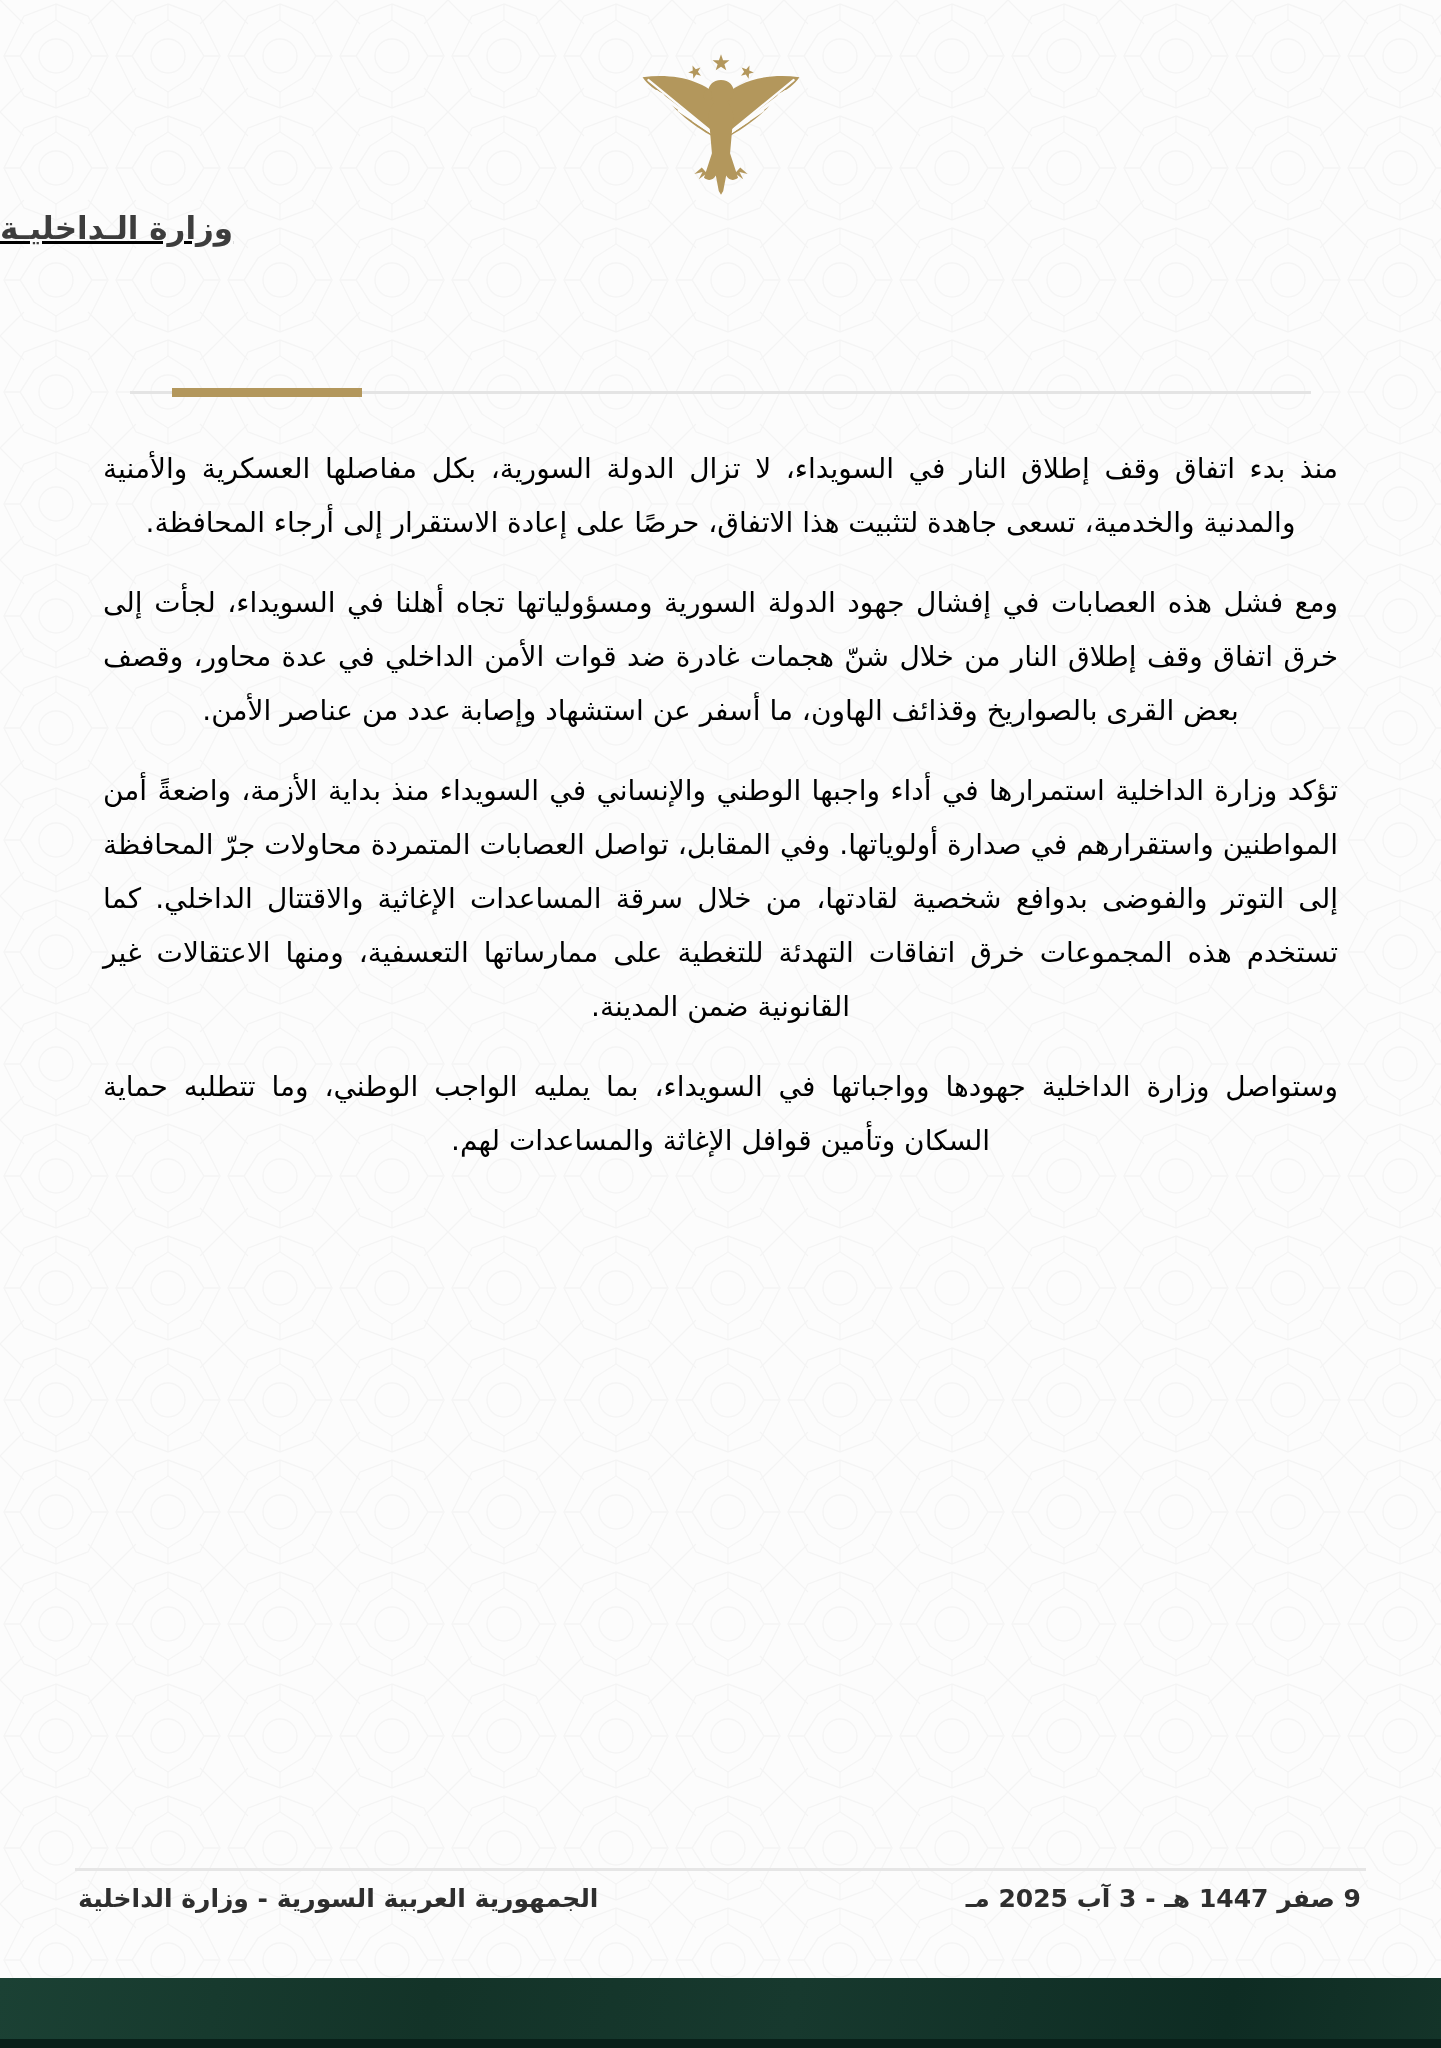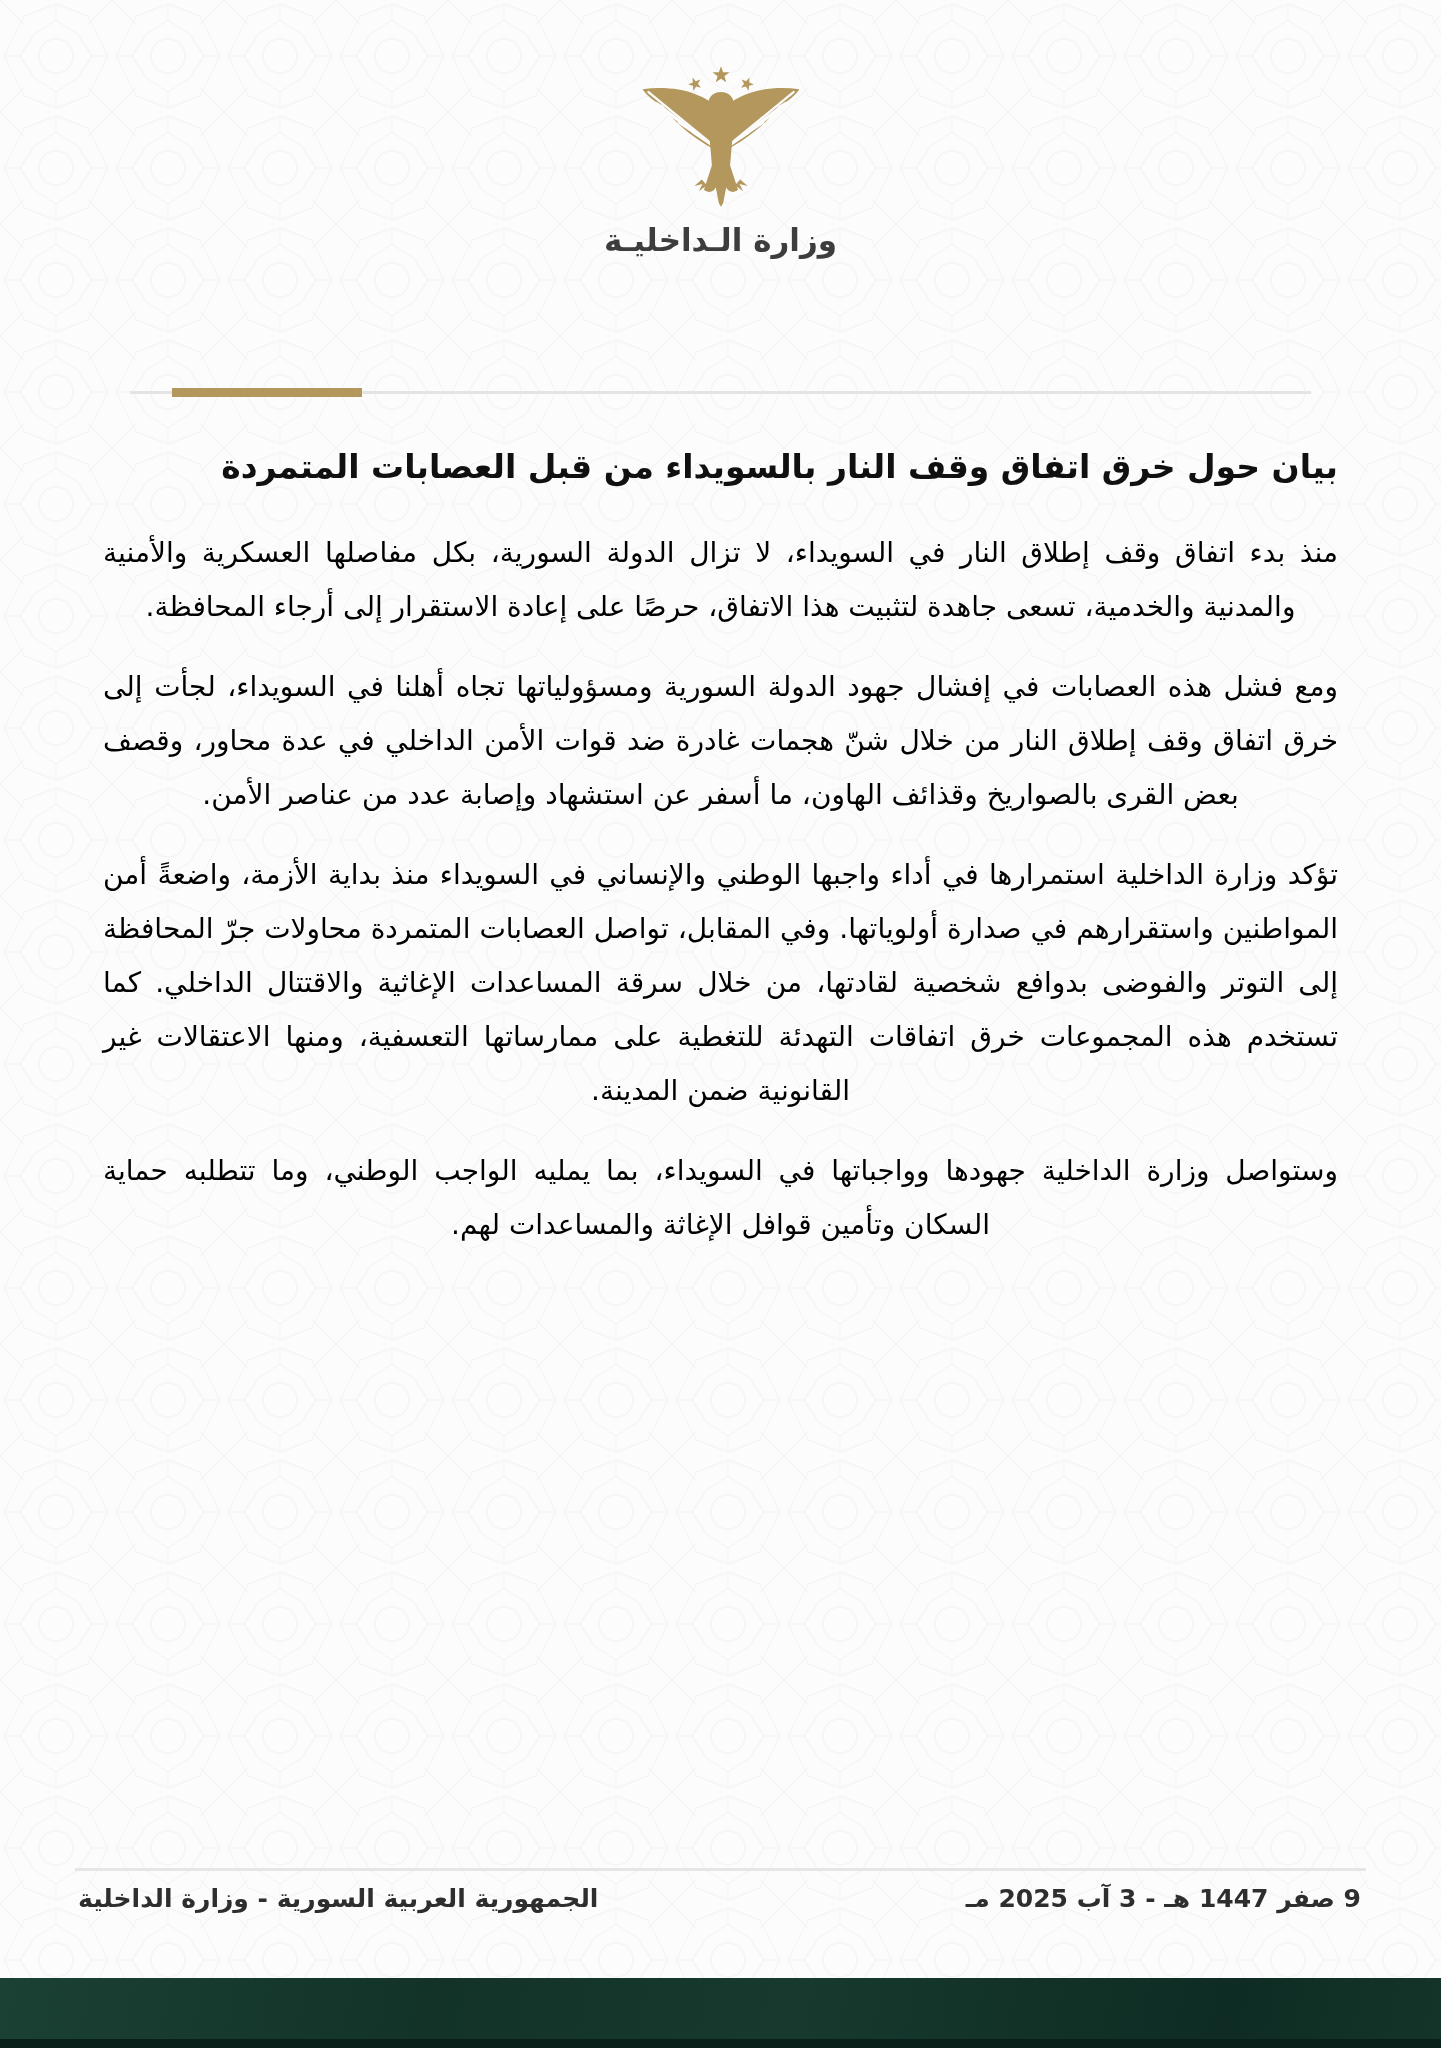--- a/index.html
+++ b/index.html
@@ -13,22 +13,22 @@
     margin:0 auto;
     background:#fcfcfc;
     overflow:hidden;
   }
   .bg-pattern{
     position:absolute;inset:0;z-index:0;opacity:.55;
   }
 
   
   .header{
-    position:absolute;top:64px;left:0;right:0;
-    text-align:center;z-index:1;
+    position:absolute;top:52px;left:0;right:0;
+    text-align:left;z-index:1;text-decoration:underline;
   }
   .eagle{width:196px;height:148px;display:block;margin:0 auto;}
   .ministry-ar{
     margin-top:10px;
     font-size:31px;font-weight:bold;color:#3d3d3d;
     letter-spacing:0;
   }
   .ministry-en{
     margin-top:9px;
     font-family:"Liberation Sans",sans-serif;
@@ -137,21 +137,20 @@
       </g>
     </svg>
     <div class="ministry-ar">وزارة الـداخليـة</div>
   </header>
 
   <div class="divider">
     <span class="gold-seg"></span>
   </div>
 
   <main class="content">
-    <h1 class="title">بيان حول خرق اتفاق وقف النار بالسويداء من قبل العصابات المتمردة</h1>
     <p>منذ بدء اتفاق وقف إطلاق النار في السويداء، لا تزال الدولة السورية، بكل مفاصلها العسكرية والأمنية والمدنية والخدمية، تسعى جاهدة لتثبيت هذا الاتفاق، حرصًا على إعادة الاستقرار إلى أرجاء المحافظة.</p>
     <p>ومع فشل هذه العصابات في إفشال جهود الدولة السورية ومسؤولياتها تجاه أهلنا في السويداء، لجأت إلى خرق اتفاق وقف إطلاق النار من خلال شنّ هجمات غادرة ضد قوات الأمن الداخلي في عدة محاور، وقصف بعض القرى بالصواريخ وقذائف الهاون، ما أسفر عن استشهاد وإصابة عدد من عناصر الأمن.</p>
     <p>تؤكد وزارة الداخلية استمرارها في أداء واجبها الوطني والإنساني في السويداء منذ بداية الأزمة، واضعةً أمن المواطنين واستقرارهم في صدارة أولوياتها. وفي المقابل، تواصل العصابات المتمردة محاولات جرّ المحافظة إلى التوتر والفوضى بدوافع شخصية لقادتها، من خلال سرقة المساعدات الإغاثية والاقتتال الداخلي. كما تستخدم هذه المجموعات خرق اتفاقات التهدئة للتغطية على ممارساتها التعسفية، ومنها الاعتقالات غير القانونية ضمن المدينة.</p>
     <p>وستواصل وزارة الداخلية جهودها وواجباتها في السويداء، بما يمليه الواجب الوطني، وما تتطلبه حماية السكان وتأمين قوافل الإغاثة والمساعدات لهم.</p>
   </main>
 
   <div class="footer-divider"></div>
   <div class="footer-row">
     <div class="footer-date">9 صفر 1447 هـ  -  3 آب 2025 مـ</div>
     <div class="footer-org">الجمهورية العربية السورية - وزارة الداخلية</div>

